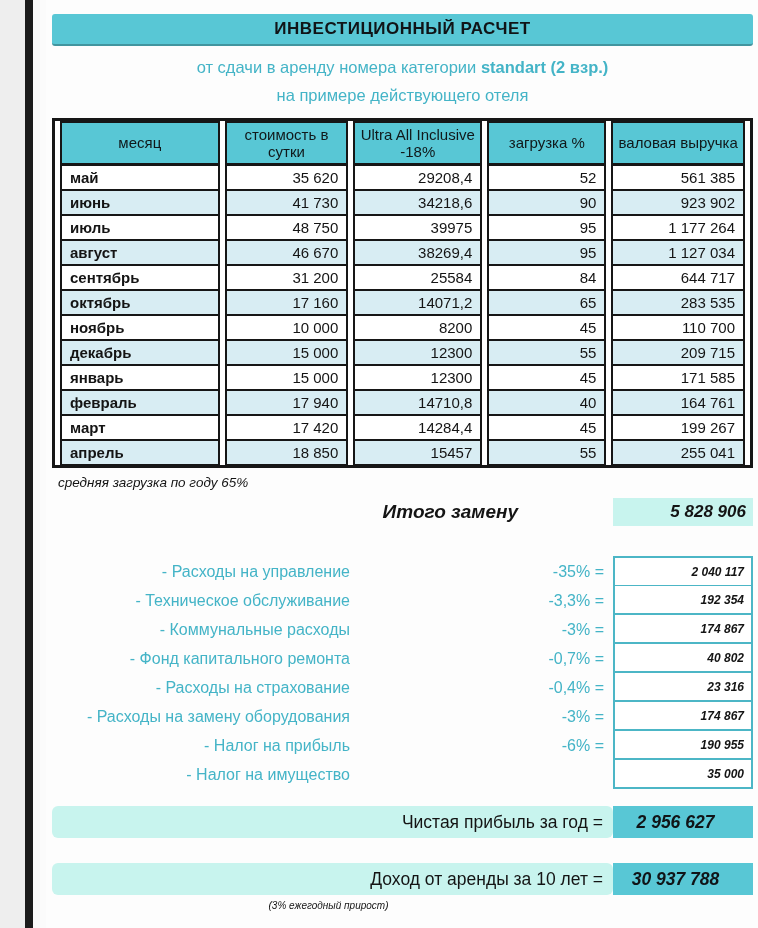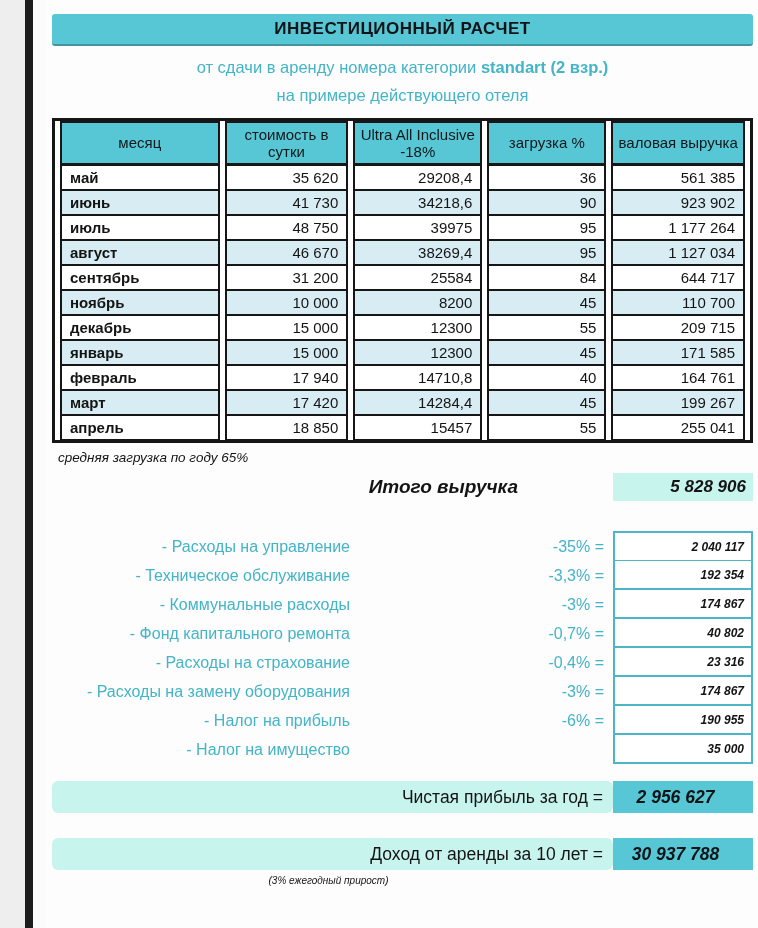--- a/index.html
+++ b/index.html
@@ -113,21 +113,21 @@
         <th>Ultra All Inclusive -18%</th>
         <th>загрузка %</th>
         <th>валовая выручка</th>
       </tr>
     </thead>
     <tbody>
       <tr>
         <td class="month">май</td>
         <td class="num">35 620</td>
         <td class="num">29208,4</td>
-        <td class="num">36</td>
+        <td class="num">52</td>
         <td class="num">561 385</td>
       </tr>
       <tr>
         <td class="month">июнь</td>
         <td class="num">41 730</td>
         <td class="num">34218,6</td>
         <td class="num">90</td>
         <td class="num">923 902</td>
       </tr>
       <tr>
@@ -145,20 +145,27 @@
         <td class="num">1 127 034</td>
       </tr>
       <tr>
         <td class="month">сентябрь</td>
         <td class="num">31 200</td>
         <td class="num">25584</td>
         <td class="num">84</td>
         <td class="num">644 717</td>
       </tr>
       <tr>
+        <td class="month">октябрь</td>
+        <td class="num">17 160</td>
+        <td class="num">14071,2</td>
+        <td class="num">65</td>
+        <td class="num">283 535</td>
+      </tr>
+      <tr>
         <td class="month">ноябрь</td>
         <td class="num">10 000</td>
         <td class="num">8200</td>
         <td class="num">45</td>
         <td class="num">110 700</td>
       </tr>
       <tr>
         <td class="month">декабрь</td>
         <td class="num">15 000</td>
         <td class="num">12300</td>
@@ -192,21 +199,21 @@
         <td class="num">15457</td>
         <td class="num">55</td>
         <td class="num">255 041</td>
       </tr>
     </tbody>
   </table>
 
   <div class="avg-load">средняя загрузка по году 65%</div>
 
   <div class="total-row">
-    <div class="total-label">Итого выручка</div>
+    <div class="total-label">Итого замену</div>
     <div class="total-box">
         <span>5 828 906</span>
       </div>
   </div>
 
   <div class="expenses">
     <div class="exp-row">
       <div class="exp-label">- Расходы на управление</div>
       <div class="exp-pct">-35% =</div>
       <div class="exp-box">

